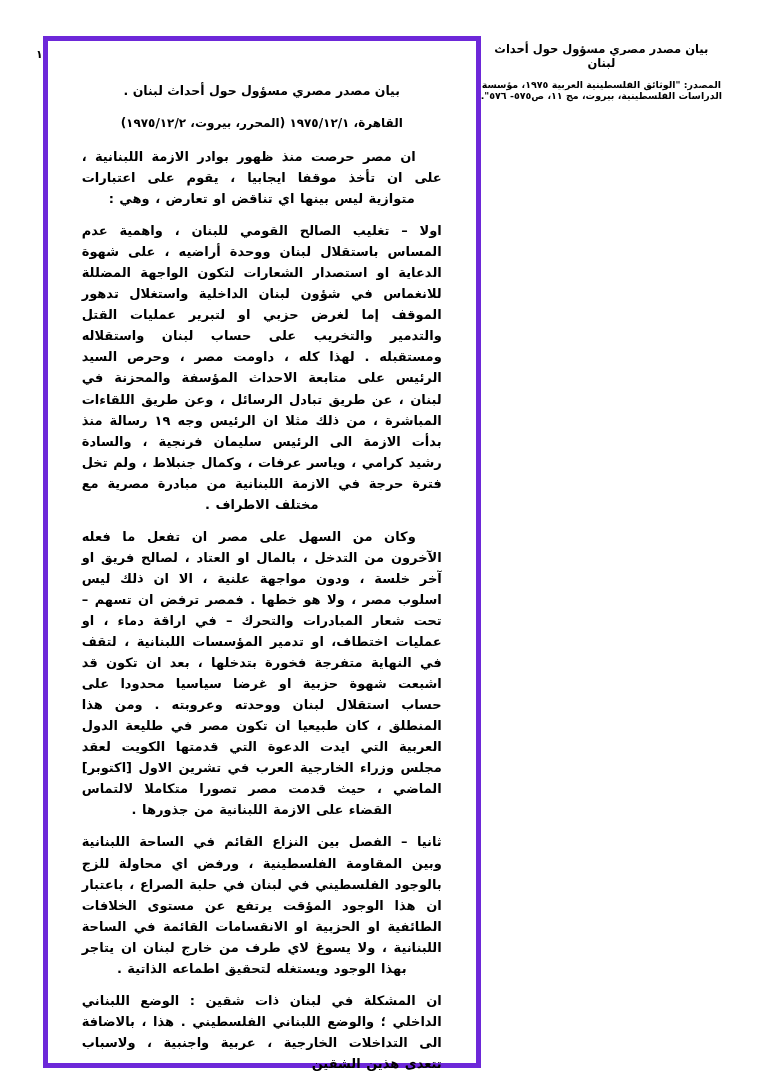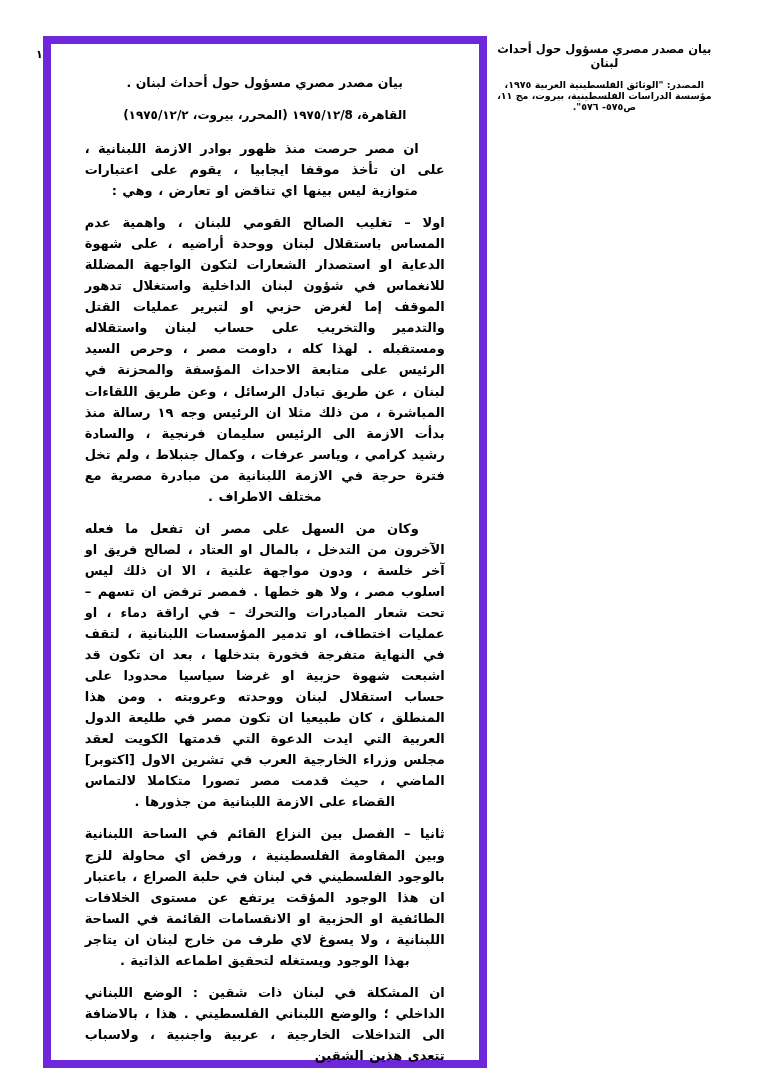--- a/index.html
+++ b/index.html
@@ -34,23 +34,23 @@
     margin-bottom: 9px;
     margin-top: 6px;
   }
   .header-source {
     font-size: 9.5px;
     font-weight: bold;
     margin-bottom: 16px;
   }
   .frame {
     flex: 1;
-    border: 8px solid #6d28d9;
+    border: 5px solid #6d28d9;
     box-sizing: border-box;
-    padding: 23px 34px 20px 34px;
+    padding: 34px 34px 20px 34px;
     direction: rtl;
     position: relative;
   }
   .doc-title {
     font-size: 12.5px;
     font-weight: bold;
     text-align: center;
     margin: 8px 0 18px 0;
     letter-spacing: 0.2px;
   }
@@ -92,21 +92,21 @@
 
 <div class="page">
 
   <div class="header">
     <div class="header-title">بيان مصدر مصري مسؤول حول أحداث لبنان</div>
     <div class="header-source">المصدر: "الوثائق الفلسطينية العربية ١٩٧٥، مؤسسة الدراسات الفلسطينية، بيروت، مج ١١، ص٥٧٥- ٥٧٦".</div>
   </div>
 
   <div class="frame">
     <div class="doc-title">بيان مصدر مصري مسؤول حول أحداث لبنان .</div>
-    <div class="dateline">القاهرة، ١٩٧٥/١٢/8    (المحرر، بيروت، ١٩٧٥/١٢/٢)</div>
+    <div class="dateline">القاهرة، ١٩٧٥/١٢/١    (المحرر، بيروت، ١٩٧٥/١٢/٢)</div>
 
     <div class="body-col">
       <p class="para indent">ان مصر حرصت منذ ظهور بوادر الازمة اللبنانية ، على ان تأخذ موقفا ايجابيا ، يقوم على اعتبارات متوازية ليس بينها اي تناقض او تعارض ، وهي :</p>
       <p class="para">اولا – تغليب الصالح القومي للبنان ، واهمية عدم المساس باستقلال لبنان ووحدة أراضيه ، على شهوة الدعاية او استصدار الشعارات لتكون الواجهة المضللة للانغماس في شؤون لبنان الداخلية واستغلال تدهور الموقف إما لغرض حزبي او لتبرير عمليات القتل والتدمير والتخريب على حساب لبنان واستقلاله ومستقبله . لهذا كله ، داومت مصر ، وحرص السيد الرئيس على متابعة الاحداث المؤسفة والمحزنة في لبنان ، عن طريق تبادل الرسائل ، وعن طريق اللقاءات المباشرة ، من ذلك مثلا ان الرئيس وجه ١٩ رسالة منذ بدأت الازمة الى الرئيس سليمان فرنجية ، والسادة رشيد كرامي ، وياسر عرفات ، وكمال جنبلاط ، ولم تخل فترة حرجة في الازمة اللبنانية من مبادرة مصرية مع مختلف الاطراف .</p>
       <p class="para indent">وكان من السهل على مصر ان تفعل ما فعله الآخرون من التدخل ، بالمال او العتاد ، لصالح فريق او آخر خلسة ، ودون مواجهة علنية ، الا ان ذلك ليس اسلوب مصر ، ولا هو خطها . فمصر ترفض ان تسهم – تحت شعار المبادرات والتحرك – في اراقة دماء ، او عمليات اختطاف، او تدمير المؤسسات اللبنانية ، لتقف في النهاية متفرجة فخورة بتدخلها ، بعد ان تكون قد اشبعت شهوة حزبية او غرضا سياسيا محدودا على حساب استقلال لبنان ووحدته وعروبته . ومن هذا المنطلق ، كان طبيعيا ان تكون مصر في طليعة الدول العربية التي ايدت الدعوة التي قدمتها الكويت لعقد مجلس وزراء الخارجية العرب في تشرين الاول [اكتوبر] الماضي ، حيث قدمت مصر تصورا متكاملا لالتماس القضاء على الازمة اللبنانية من جذورها .</p>
       <p class="para">ثانيا – الفصل بين النزاع القائم في الساحة اللبنانية وبين المقاومة الفلسطينية ، ورفض اي محاولة للزج بالوجود الفلسطيني في لبنان في حلبة الصراع ، باعتبار ان هذا الوجود المؤقت يرتفع عن مستوى الخلافات الطائفية او الحزبية او الانقسامات القائمة في الساحة اللبنانية ، ولا يسوغ لاي طرف من خارج لبنان ان يتاجر بهذا الوجود ويستغله لتحقيق اطماعه الذاتية .</p>
       <p class="para last-right">ان المشكلة في لبنان ذات شقين : الوضع اللبناني الداخلي ؛ والوضع اللبناني الفلسطيني . هذا ، بالاضافة الى التداخلات الخارجية ، عربية واجنبية ، ولاسباب تتعدى هذين الشقين</p>
     </div>
   </div>
 

